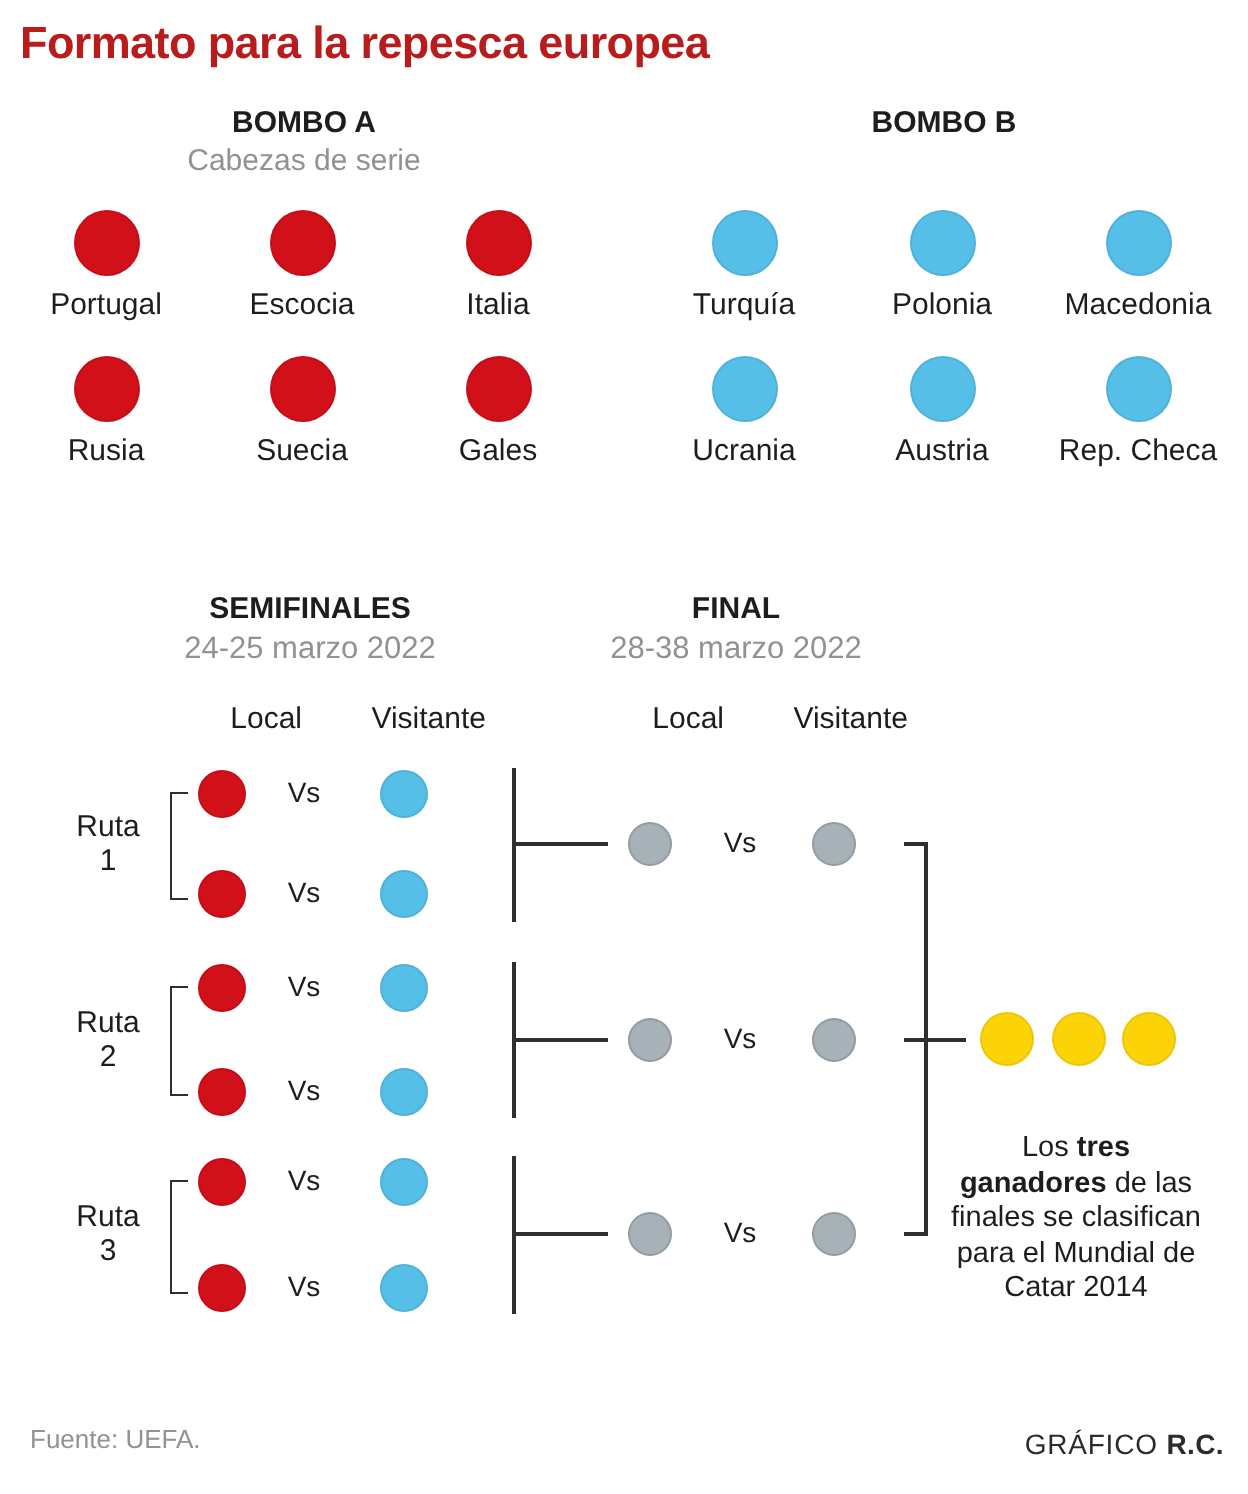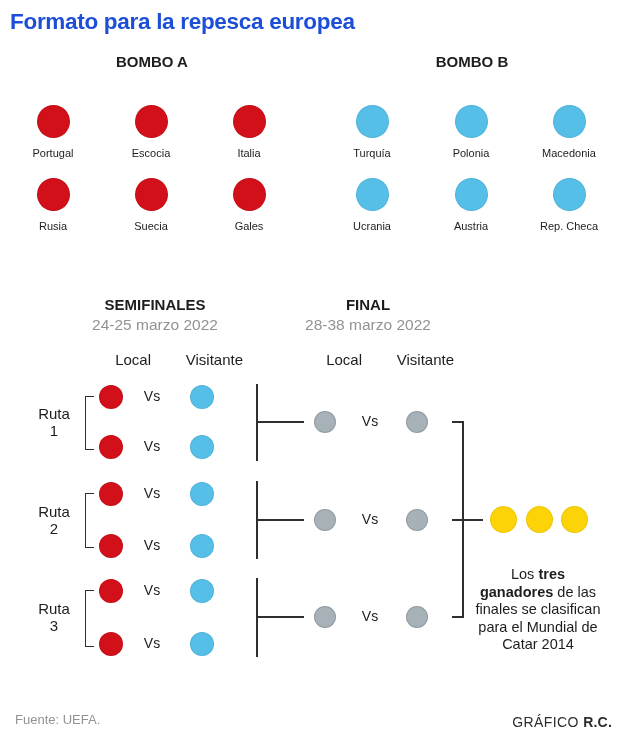--- a/index.html
+++ b/index.html
@@ -2,36 +2,36 @@
 <html style="--pot-a: #d2101a; --pot-b: #56bfe8; --finalist: #a7b1b8; --winner: #fbd307; --line: #2f2f2f; --ink: #1d1d1b; --muted: #929292;"><head>
 <meta charset="utf-8">
 <style>
   html,body{margin:0;padding:0;background:#fff;}
   .canvas{
     position:relative;width:624px;height:747px;background:#ffffff;overflow:hidden;
     font-family:"Liberation Sans","DejaVu Sans",sans-serif;color:var(--ink,#1d1d1b);
   }
   .abs{position:absolute;}
   .ctr{text-align:center;}
-  .title{font-size:22.5px;font-weight:bold;letter-spacing:-0.3px;color:#1d4ed8;white-space:nowrap;}
+  .title{font-size:22.5px;font-weight:bold;letter-spacing:-0.3px;color:#b91c1c;white-space:nowrap;}
   .pot-title{font-size:15px;font-weight:bold;}
   .muted{color:var(--muted,#949494);}
   .sub{font-size:15px;}
   .team{width:100px;text-align:center;}
   .dot{border-radius:50%;display:block;}
   .dot.abs{display:block;}
   .big{width:33px;height:33px;margin:0 auto;}
   .med{width:24px;height:24px;}
   .sml{width:22px;height:22px;}
   .win{width:27px;height:27px;}
   .red{background:var(--pot-a,#d2101a);box-shadow:inset 0 0 0 1px rgba(0,0,0,.07);}
   .blue{background:var(--pot-b,#56bfe8);box-shadow:inset 0 0 0 1px rgba(0,0,0,.07);}
   .gray{background:var(--finalist,#a7b1b8);box-shadow:inset 0 0 0 1px rgba(0,0,0,.12);}
   .yellow{background:var(--winner,#fbd307);box-shadow:inset 0 0 0 1px rgba(0,0,0,.06);}
-  .team-label{display:block;margin-top:7px;font-size:11px;line-height:16px;}
+  .team-label{display:block;margin-top:7px;font-size:15px;line-height:16px;}
   .sec-title{font-size:15px;font-weight:bold;width:160px;text-align:center;}
   .sec-date{font-size:15.5px;width:160px;text-align:center;}
   .col-label{font-size:15px;width:80px;text-align:right;}
   .ruta{width:60px;text-align:center;font-size:15px;line-height:17px;}
   .vs{font-size:14px;width:28px;text-align:center;}
   .lbracket{width:8px;border-left:1.5px solid var(--line,#2f2f2f);
             border-top:1.5px solid var(--line,#2f2f2f);border-bottom:1.5px solid var(--line,#2f2f2f);}
   .vline{width:1.5px;background:var(--line,#2f2f2f);}
   .hline{height:1.5px;background:var(--line,#2f2f2f);}
   .note{width:126px;text-align:center;font-size:14.5px;line-height:17.5px;}
@@ -40,20 +40,21 @@
   .credit b{letter-spacing:.2px;}
 </style>
 </head>
 <body>
 
 <div class="canvas">
 
   <div class="abs title" style="left:10px;top:9px">Formato para la repesca europea</div>
 
   <div class="abs pot-title ctr" style="left:52px;top:53px;width:200px">BOMBO A</div>
+  <div class="abs sub muted ctr" style="left:52px;top:72px;width:200px">Cabezas de serie</div>
   <div class="abs pot-title ctr" style="left:372px;top:53px;width:200px">BOMBO B</div>
 
   <div class="abs team" style="left:3px;top:105px">
     <span class="dot big red"></span>
     <span class="team-label">Portugal</span>
   </div>
   <div class="abs team" style="left:199px;top:105px">
     <span class="dot big red"></span>
     <span class="team-label">Italia</span>
   </div>

